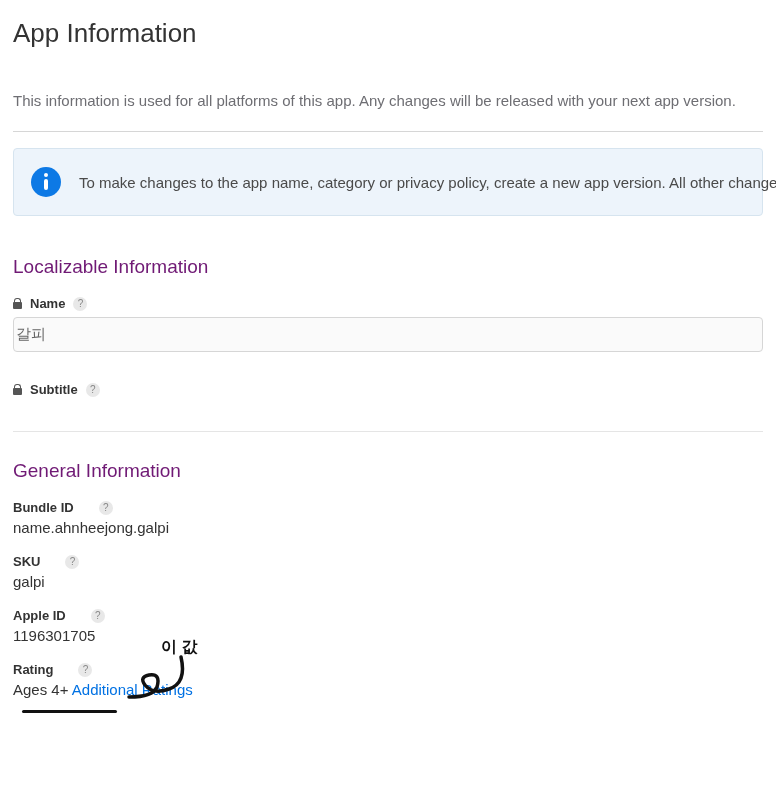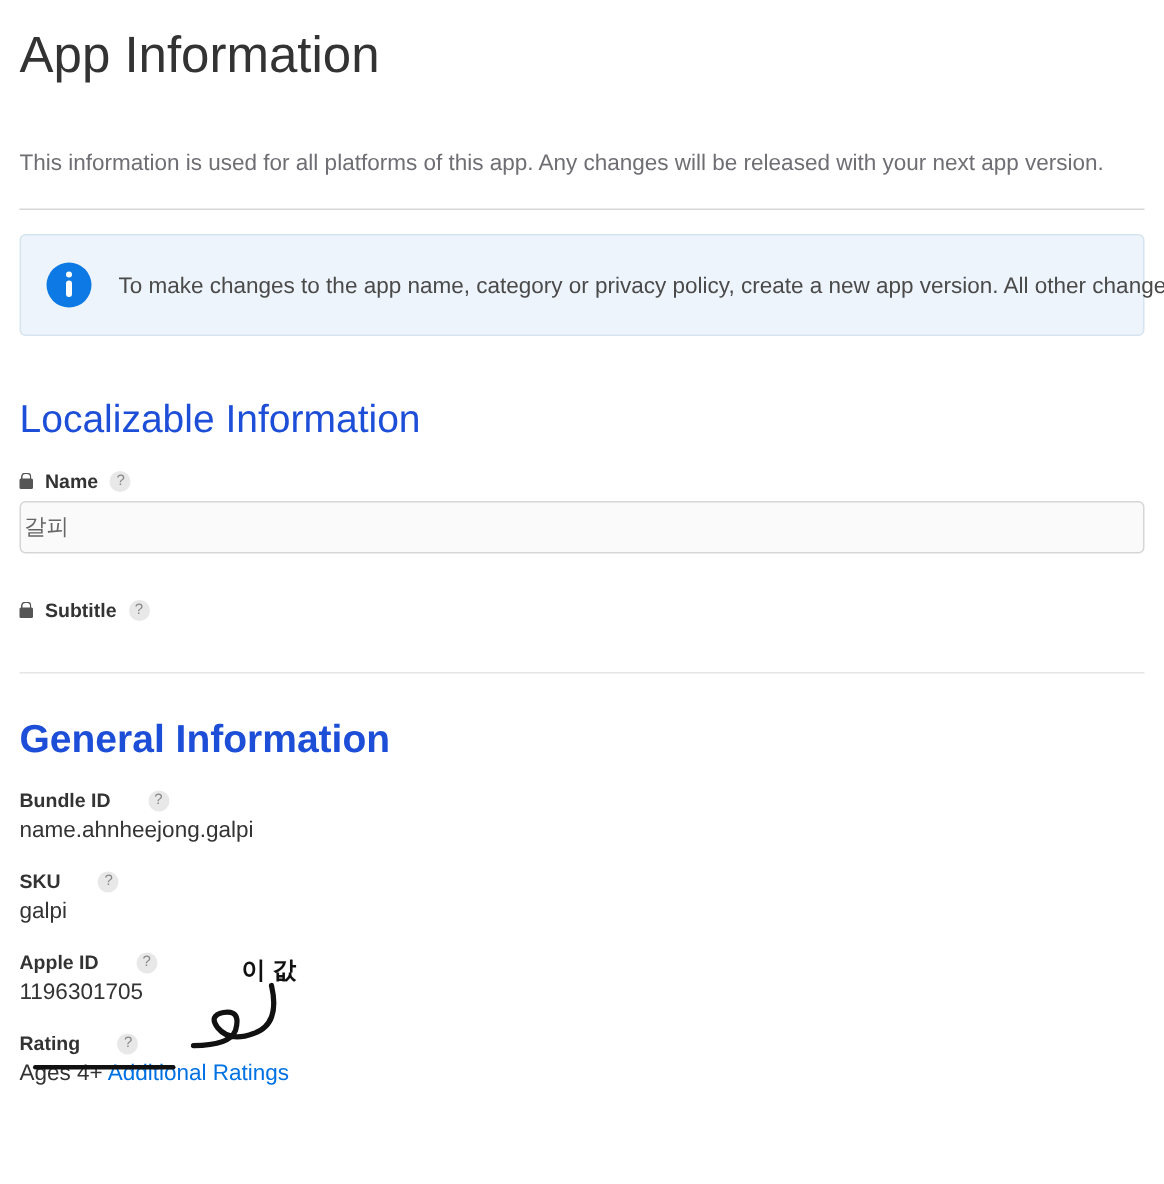--- a/index.html
+++ b/index.html
@@ -4,21 +4,21 @@
 <style>
   * { box-sizing: border-box; margin: 0; padding: 0; }
   body {
     font-family: -apple-system, BlinkMacSystemFont, "Segoe UI", Helvetica, Arial, sans-serif;
     padding: 18px 13px;
     width: 776px;
     color: #1d1d1f;
     overflow: hidden;
   }
   .page-title {
-    font-size: 34px;
+    font-size: 26px;
     font-weight: 400;
     color: #333;
     margin-bottom: 4px;
   }
   .page-subtitle {
     font-size: 15px;
     color: #6e6e73;
     white-space: nowrap;
     margin-top: 43px;
   }
@@ -60,23 +60,23 @@
     width: 4px; height: 11px;
     background: #fff;
     border-radius: 2px;
     top: 12px; left: 13px;
   }
   .info-banner-text {
     font-size: 15px;
     color: #4a4a4a;
   }
   .section-title {
-    font-size: 26px;
+    font-size: 19px;
     font-weight: 400;
-    color: #1d4ed8;
+    color: #701a75;
     margin-top: 40px;
     margin-bottom: 18px;
   }
   .field-block { margin-bottom: 24px; }
   .field-label-row {
     display: flex;
     align-items: center;
     gap: 8px;
     margin-bottom: 6px;
   }
@@ -213,21 +213,21 @@
   <div class="field-block" style="margin-top:30px;">
     <div class="field-label-row">
       <span class="lock-icon"></span>
       <span class="field-label">Subtitle</span>
       <span class="help-badge">?</span>
     </div>
   </div>
 
   <hr class="hr-mid">
 
-  <h2 class="section-title" style="margin-top:28px;font-weight:bold;">General Information</h2>
+  <h2 class="section-title" style="margin-top:28px;">General Information</h2>
 
   <div class="general-row">
     <div class="general-label-row">
       <span class="general-label">Bundle ID</span>
       <span class="help-badge">?</span>
     </div>
     <div class="general-value">name.ahnheejong.galpi</div>
   </div>
 
   <div class="general-row">

